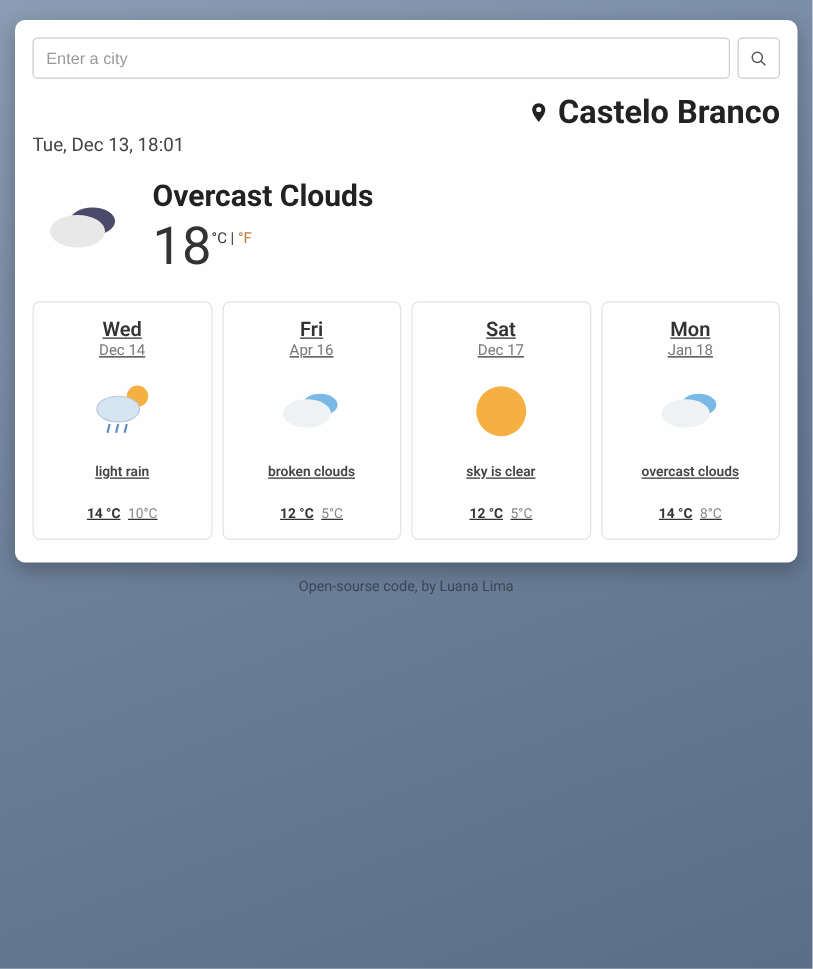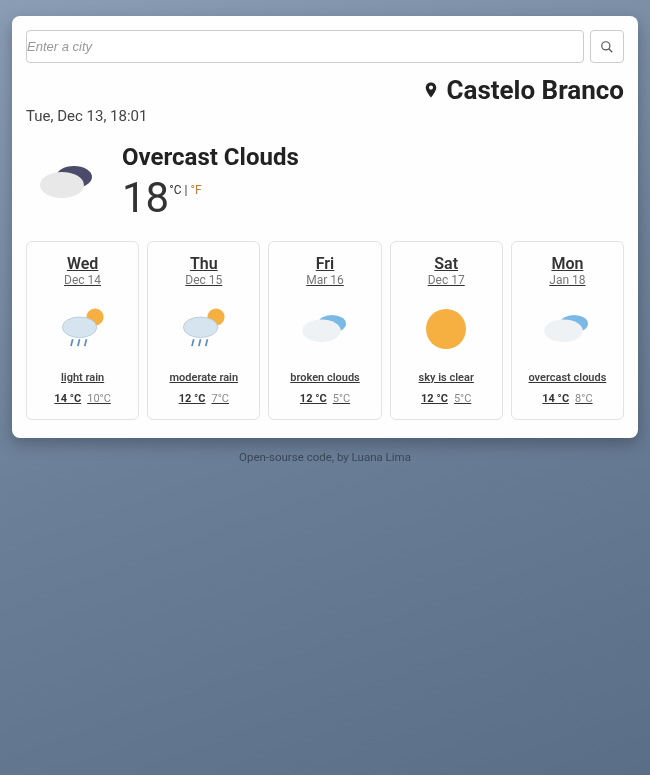--- a/index.html
+++ b/index.html
@@ -19,24 +19,23 @@
     }
     .search-row {
       display: flex;
       gap: 6px;
       margin-bottom: 12px;
     }
     .search-input {
       flex: 1;
       border: 1px solid #ccc;
       border-radius: 4px;
-      padding: 8px 0;
+      padding: 8px 10px;
       font-size: 13px;
       color: #be185d;
-      font-style: italic;
     }
     .search-input::placeholder { color: #999; }
     .search-btn {
       border: 1px solid #ccc;
       background: #fff;
       border-radius: 4px;
       width: 34px;
       display: flex;
       align-items: center;
       justify-content: center;
@@ -131,21 +130,21 @@
       height: 56px;
       display: flex;
       align-items: center;
       justify-content: center;
       margin-bottom: 14px;
     }
     .day-desc {
       font-size: 11px;
       font-weight: 600;
       color: #444;
-      margin-bottom: 8px;
+      margin-bottom: 20px;
     }
     .day-temps {
       font-size: 11px;
     }
     .hi { font-weight: 700; color: #333; }
     .lo { color: #888; margin-left: 6px; }
     .footer {
       text-align: center;
       font-size: 11.5px;
       color: #3a4654;
@@ -205,38 +204,22 @@
             <ellipse cx="28" cy="26" rx="20" ry="12" fill="none" stroke="#b8c8d8"></ellipse>
             <line x1="20" y1="40" x2="18" y2="48" stroke="#5b8bc4" stroke-width="2"></line>
             <line x1="28" y1="40" x2="26" y2="48" stroke="#5b8bc4" stroke-width="2"></line>
             <line x1="36" y1="40" x2="34" y2="48" stroke="#5b8bc4" stroke-width="2"></line>
           </svg>
         </div>
         <div class="day-desc">light rain</div>
         <div class="day-temps"><span class="hi">14 °C</span><span class="lo">10°C</span></div>
       </div>
       <div class="day-card">
-        <div class="day-name">Thu</div>
-        <div class="day-date">Dec 15</div>
-        <div class="day-icon">
-          <svg width="56" height="48" viewBox="0 0 64 56">
-            <circle cx="46" cy="14" r="10" fill="#f5b041"></circle>
-            <ellipse cx="28" cy="26" rx="20" ry="12" fill="#d6e4f0"></ellipse>
-            <ellipse cx="28" cy="26" rx="20" ry="12" fill="none" stroke="#b8c8d8"></ellipse>
-            <line x1="20" y1="40" x2="18" y2="48" stroke="#5b8bc4" stroke-width="2"></line>
-            <line x1="28" y1="40" x2="26" y2="48" stroke="#5b8bc4" stroke-width="2"></line>
-            <line x1="36" y1="40" x2="34" y2="48" stroke="#5b8bc4" stroke-width="2"></line>
-          </svg>
-        </div>
-        <div class="day-desc">moderate rain</div>
-        <div class="day-temps"><span class="hi">12 °C</span><span class="lo">7°C</span></div>
-      </div>
-      <div class="day-card">
         <div class="day-name">Fri</div>
-        <div class="day-date">Mar 16</div>
+        <div class="day-date">Apr 16</div>
         <div class="day-icon">
           <svg width="56" height="40" viewBox="0 0 64 44">
             <ellipse cx="40" cy="16" rx="16" ry="10" fill="#7ab8e6"></ellipse>
             <ellipse cx="28" cy="24" rx="22" ry="13" fill="#eef2f5"></ellipse>
           </svg>
         </div>
         <div class="day-desc">broken clouds</div>
         <div class="day-temps"><span class="hi">12 °C</span><span class="lo">5°C</span></div>
       </div>
       <div class="day-card">

